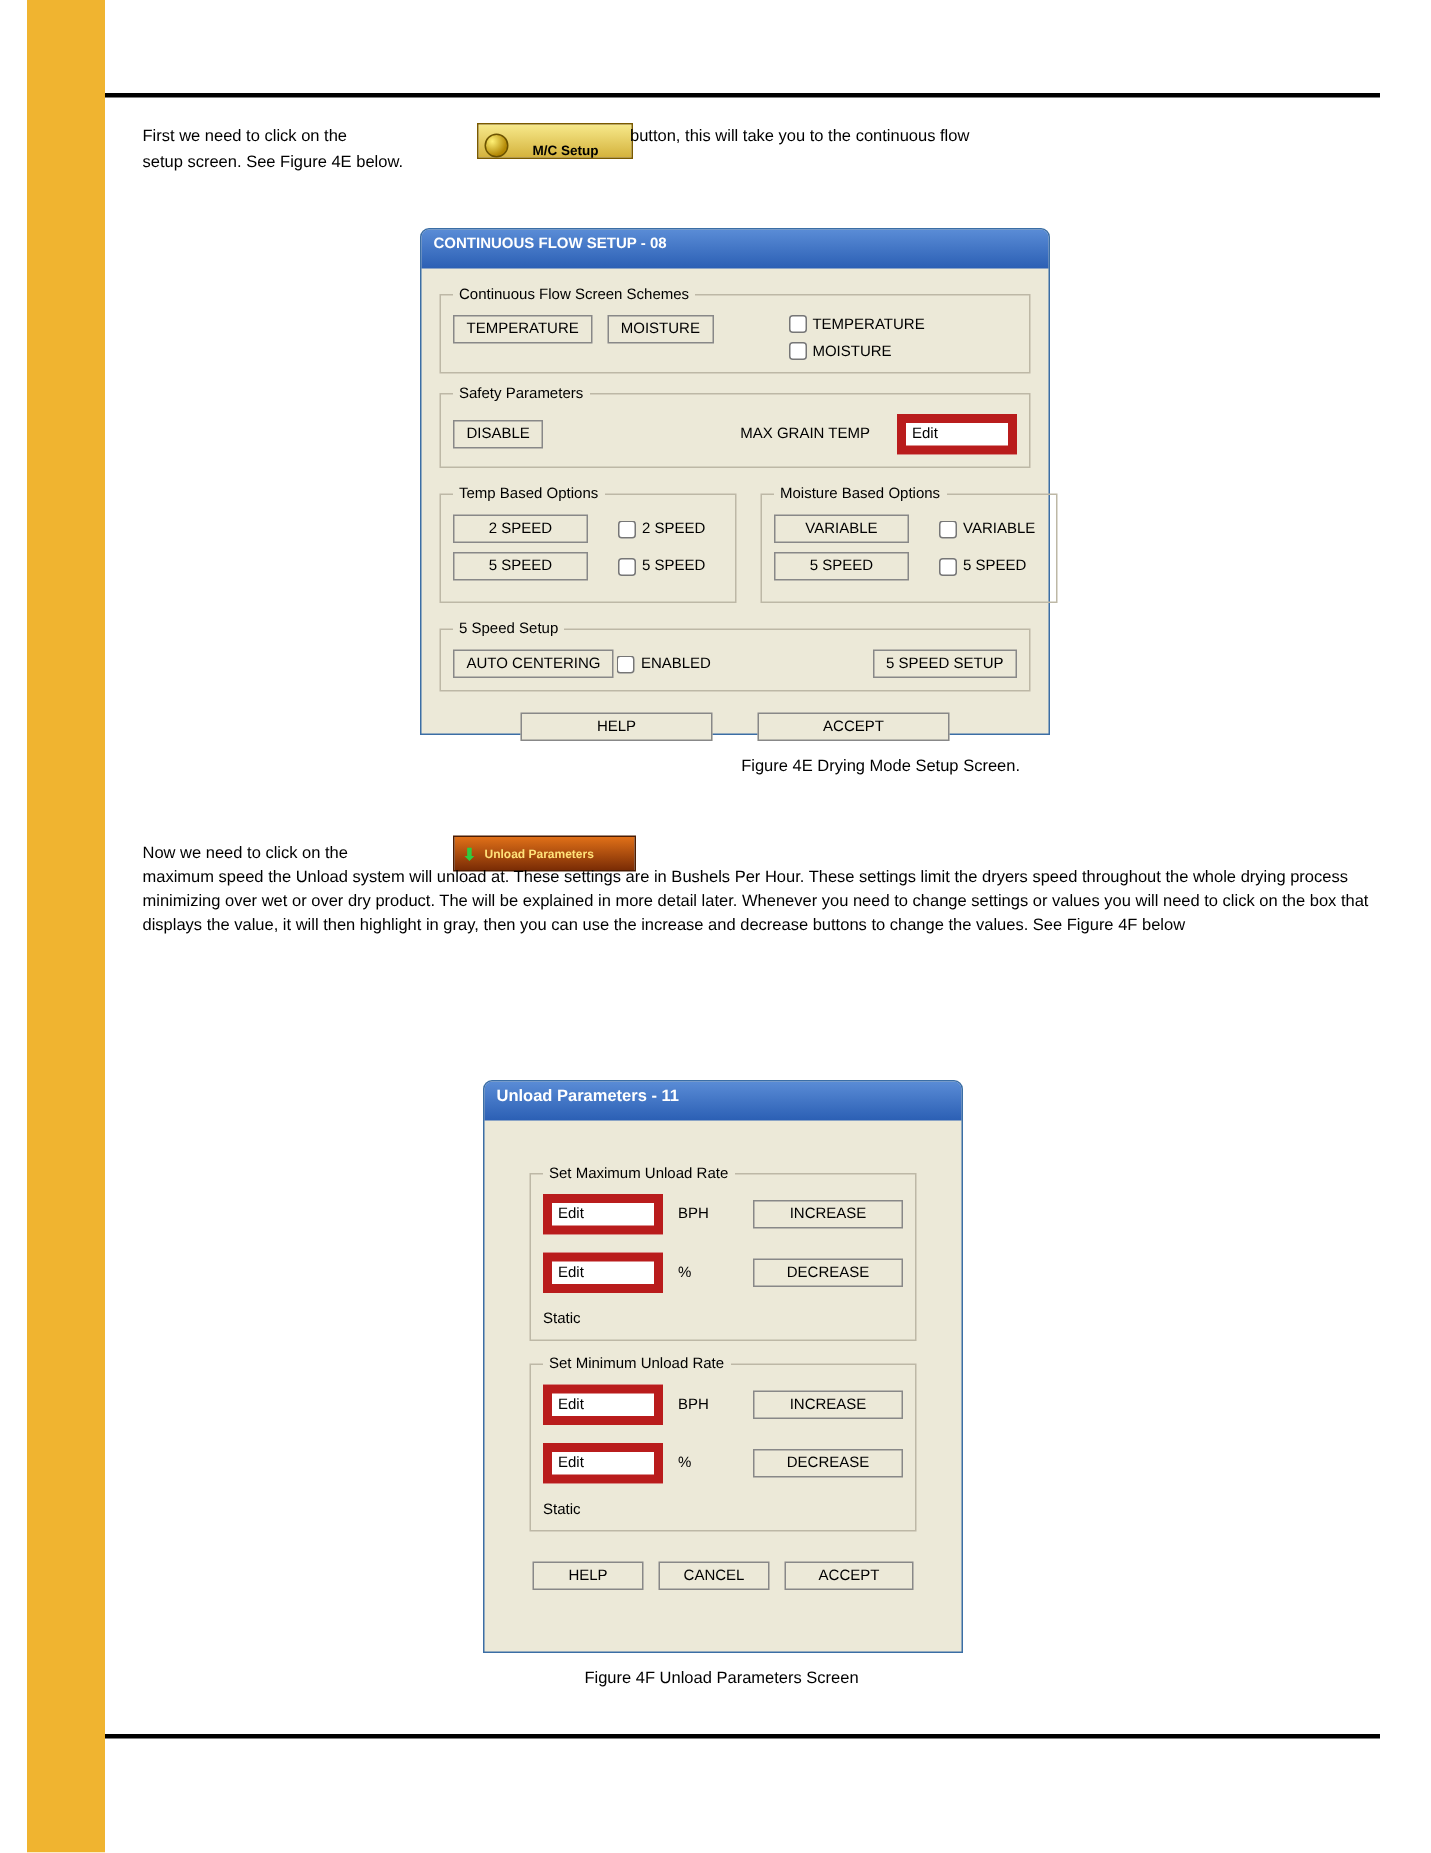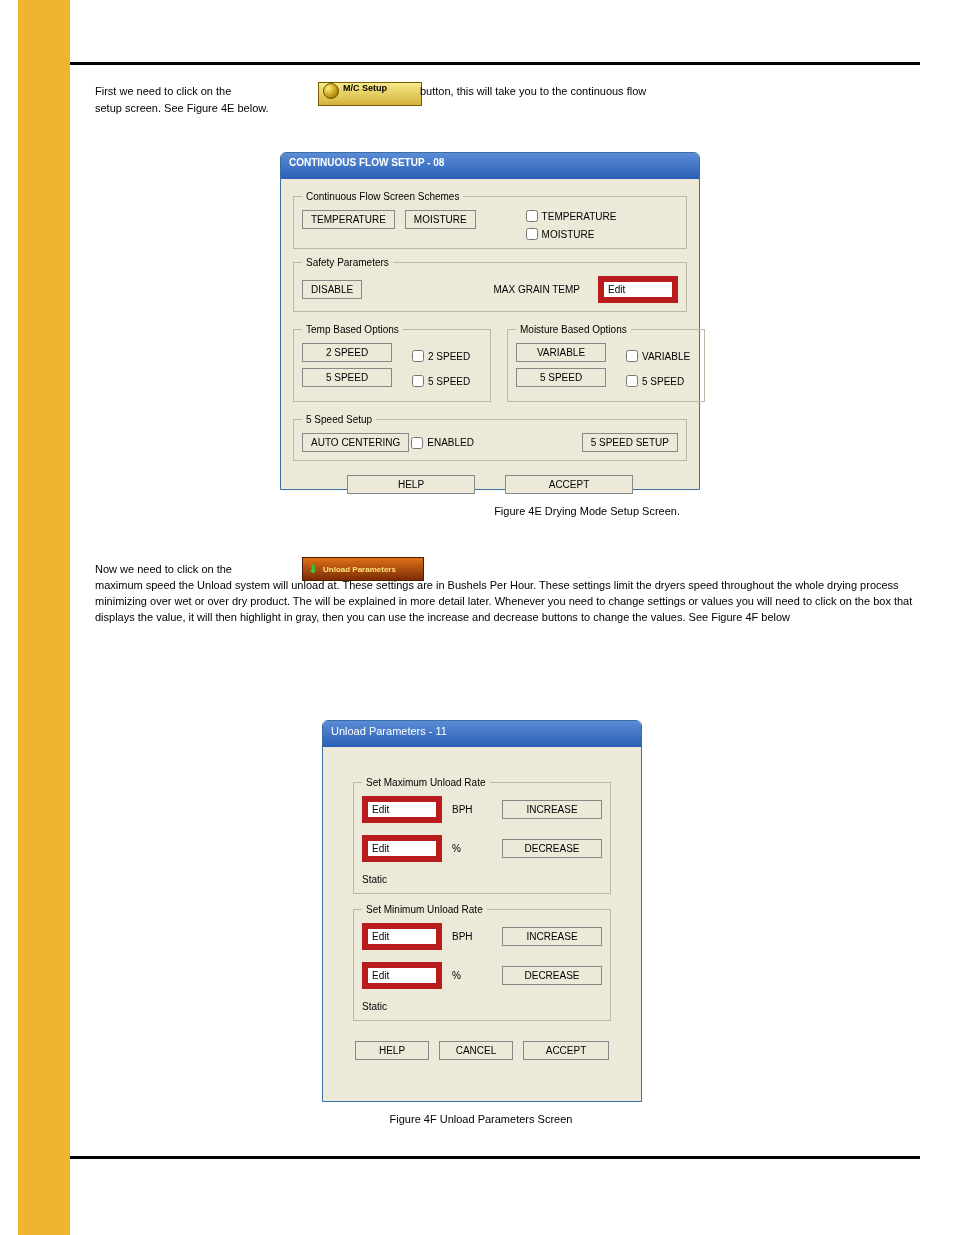--- a/index.html
+++ b/index.html
@@ -1,21 +1,21 @@
 <!DOCTYPE html>
 <html><head>
 <meta charset="utf-8">
 <style>
 html,body{margin:0;padding:0;background:#fff;font-family:Verdana,Arial,sans-serif;font-size:11px;color:#000}
 .page{position:relative;width:954px;height:1235px;background:#fff}
 .sidebar{position:absolute;left:18px;top:0;width:52px;height:1235px;background:#f0b430}
 .hr-top{position:absolute;left:70px;top:62px;width:850px;height:0;border-top:3px solid #000}
 .hr-bot{position:absolute;left:70px;top:1156px;width:850px;height:0;border-top:3px solid #000}
 .txt-intro1{position:absolute;left:95px;top:85px;width:215px}
-.mc-btn{position:absolute;left:318px;top:82px;width:94px;height:22px;background:linear-gradient(#f7e98b,#d4b23c);border:1px solid #7a5a00;display:flex;align-items:flex-start;gap:4px;padding:0 4px}
+.mc-btn{position:absolute;left:318px;top:82px;width:94px;height:22px;background:linear-gradient(#f7e98b,#d4b23c);border:1px solid #7a5a00;display:flex;align-items:flex-end;gap:16px;padding:0 4px}
 .mc-btn .swirl{width:14px;height:14px;border-radius:50%;background:radial-gradient(circle at 30% 30%,#fff176,#b28704 70%);border:1px solid #6b5200}
 .mc-btn .lbl{font-size:9px;font-weight:bold;font-family:Arial;color:#000}
 .txt-intro2{position:absolute;left:420px;top:85px;width:500px}
 .txt-intro3{position:absolute;left:95px;top:102px}
 .txt-fig1{position:absolute;left:300px;top:505px;text-align:right;width:380px}
 .txt-para2a{position:absolute;left:95px;top:563px;width:205px}
 .unload-btn{position:absolute;left:302px;top:557px;width:112px;height:22px;background:linear-gradient(#e07018,#7a2c05);border:1px solid #4b1c02;display:flex;align-items:center;gap:4px;padding:0 4px}
 .unload-btn .arrow{width:12px;height:12px;display:flex;align-items:center;justify-content:center;color:#2ecc40;font-weight:bold}
 .unload-btn .lbl{font-size:8px;font-weight:bold;font-family:Arial;color:#ffe27a}
 .txt-para2b{position:absolute;left:424px;top:563px;width:500px}
@@ -30,29 +30,29 @@
 .btn{background:#ece9d8;border:1px solid #888;font-size:10px;padding:3px 8px;display:inline-block;text-align:center}
 .chk{display:inline-flex;align-items:center;gap:4px;font-size:10px}
 .chk input{width:12px;height:12px;margin:0}
 .edit{background:#fff;border:6px solid #b91c1c;font-size:10px;padding:2px 4px;width:60px;display:inline-block}
 .dlg1 .cfcs-row{display:flex;align-items:flex-start;gap:20px}
 .dlg1 .cfcs-buttons{display:flex;gap:10px}
 .dlg1 .cfcs-chks{margin-left:30px;display:flex;flex-direction:column;gap:6px}
 .dlg1 .sp-row{display:flex;align-items:center;gap:18px}
 .dlg1 .two-col{display:flex;gap:8px}
 .dlg1 .two-col fieldset{flex:1}
-.dlg1 .col-row{display:flex;align-items:flex-end;justify-content:flex-start;gap:20px;margin-bottom:6px}
+.dlg1 .col-row{display:flex;align-items:center;justify-content:flex-start;gap:20px;margin-bottom:6px}
 .dlg1 .col-row .btn{width:72px}
 .dlg1 .col-row .chk{width:70px}
 .dlg1 .fss-row{display:flex;align-items:center;gap:2px}
 .dlg1 .footer{display:flex;gap:30px;justify-content:center;padding:6px 0 0 0}
 .dlg1 .footer .btn{width:110px}
 
 .dlg2{position:absolute;left:322px;top:720px;width:318px;height:380px;background:#ece9d8;border:1px solid #3b6ea5;border-radius:6px 6px 0 0}
-.dlg2 .titlebar{height:22px;background:linear-gradient(#5a8cd6,#2b5fb4);border-radius:5px 5px 0 0;color:#fff;font-size:11px;font-weight:normal;padding:4px 8px 0 8px}
+.dlg2 .titlebar{height:22px;background:linear-gradient(#5a8cd6,#2b5fb4);border-radius:5px 5px 0 0;color:#fff;font-size:11px;font-weight:bold;padding:4px 8px 0 8px}
 .dlg2 .body{padding:26px}
 .dlg2 fieldset.gb{margin-bottom:10px}
 .dlg2 .prow{display:flex;align-items:center;gap:10px;margin-bottom:12px}
 .dlg2 .prow .unit{width:30px;font-size:10px}
 .dlg2 .prow .btn{margin-left:auto;width:82px}
 .dlg2 .static{font-size:10px;margin-top:4px}
 .dlg2 .footer{display:flex;gap:10px;padding:10px 6px 0 6px}
 .dlg2 .footer .btn{min-width:56px}
 .dlg2 .footer .acc{margin-left:auto;width:90px}
 </style>

